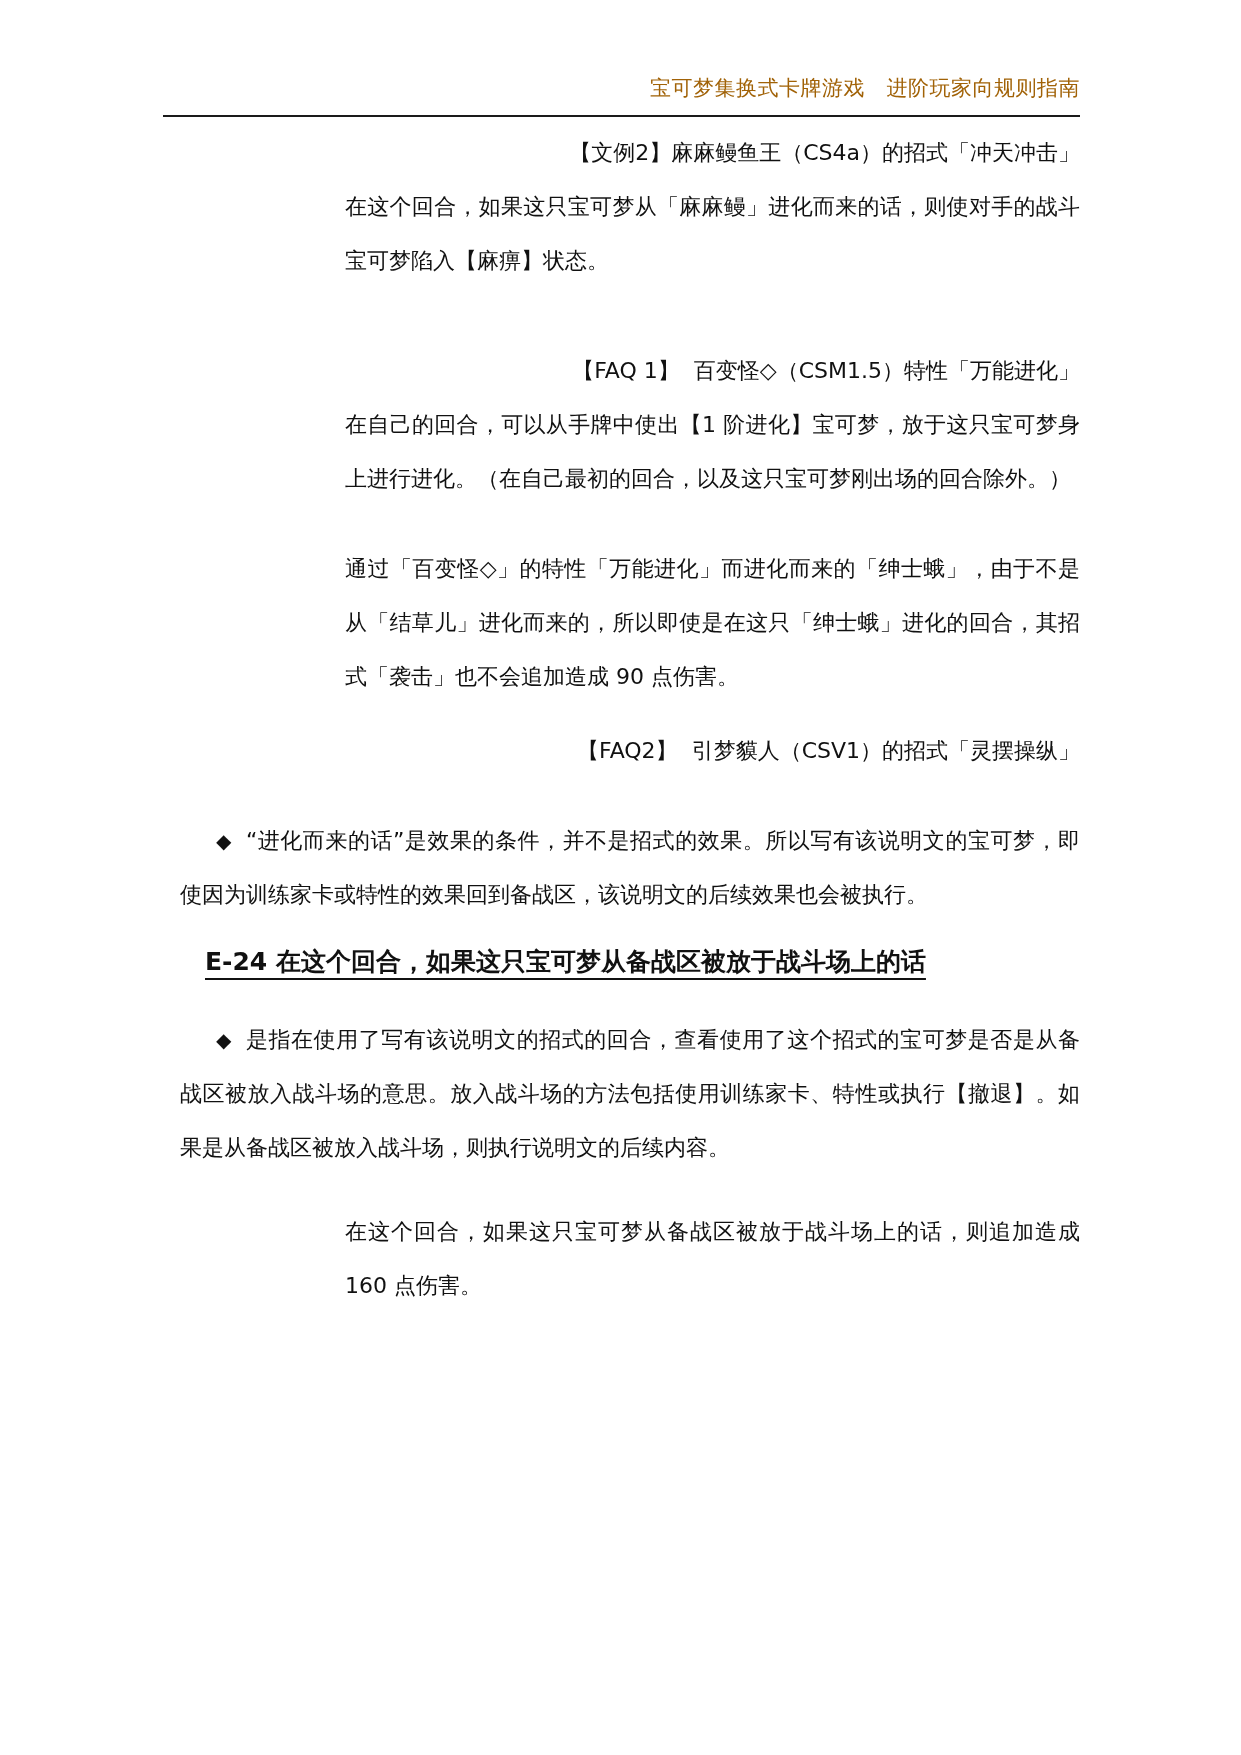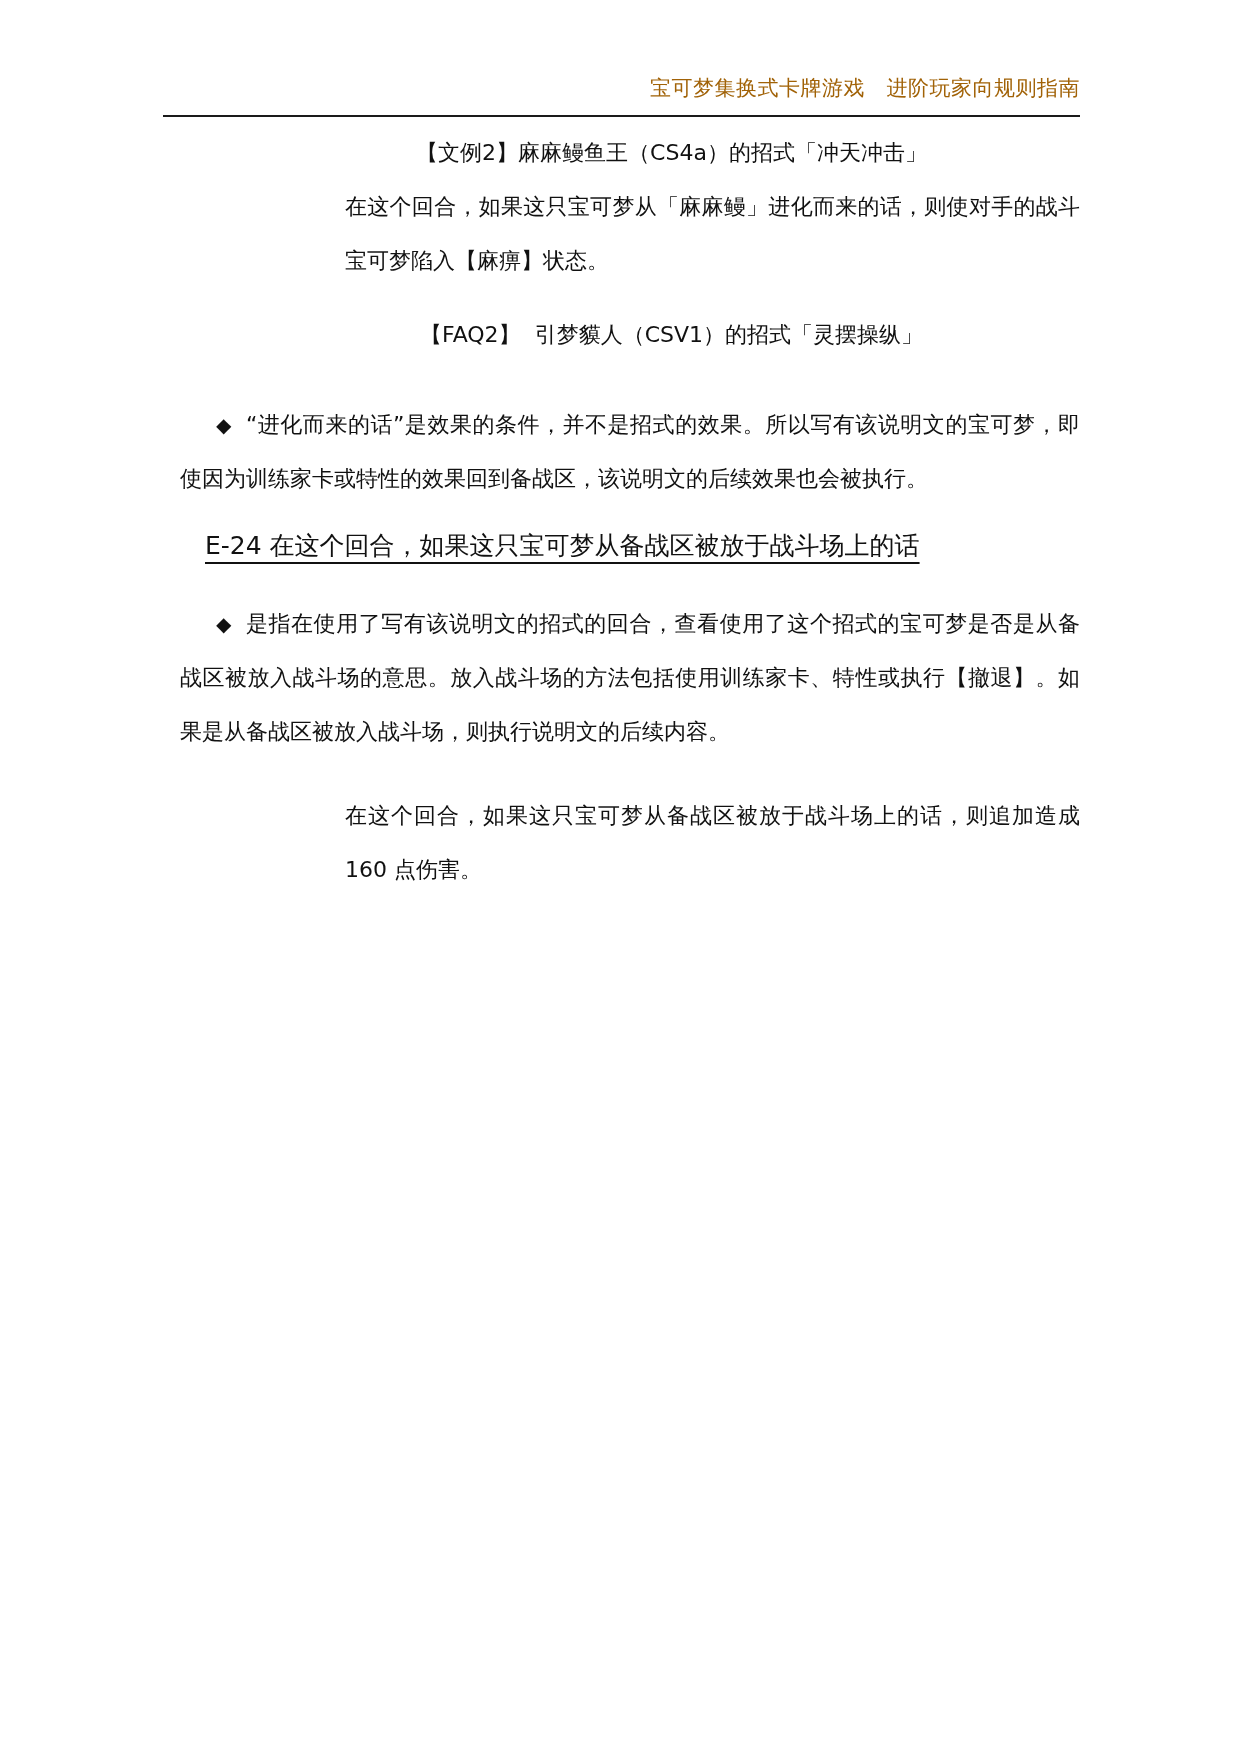--- a/index.html
+++ b/index.html
@@ -36,39 +36,39 @@
     width: 917px;
     font-size: 22px;
     line-height: 54px;
     text-align: justify;
     color: #111111;
   }
   main p { margin: 0; }
 
   
   .block { padding-left: 100px; }
-  .block .title-line { text-align: center; white-space: nowrap; }
+  .block .title-line { text-align: right; white-space: nowrap; }
   .block .body { padding-left: 82px; }
   .label-gap { margin-right: 14px; }
   .para-gap { margin-top: 36px; }
 
   .mt-lg { margin-top: 56px; }
   .mt-md { margin-top: 36px; }
   .mt-sm { margin-top: 20px; }
   .mt-xs { margin-top: 10px; }
   .mt-d  { margin-top: 30px; }
 
   
   .note { padding-left: 17px; text-indent: 36px; }
   .note .bullet { margin-right: 14px; font-size: 20px; }
 
   
   .section-heading {
     margin-left: 42px;
-    font-weight: normal;
+    font-weight: bold;
     font-size: 25px;
     line-height: 60px;
     text-align: left;
   }
   .section-heading .heading-text {
     text-decoration: underline;
     text-decoration-thickness: 2px;
     text-underline-offset: 8px;
   }
 </style>
@@ -78,20 +78,25 @@
 <div class="header-title">宝可梦集换式卡牌游戏　进阶玩家向规则指南</div>
 <div class="header-rule"></div>
 
 <main>
 
   <section class="block">
     <p class="title-line"><span>【文例2】</span><span>麻麻鳗鱼王（CS4a）的招式「冲天冲击」</span></p>
     <p class="body">在这个回合，如果这只宝可梦从「麻麻鳗」进化而来的话，则使对手的战斗宝可梦陷入【麻痹】状态。</p>
   </section>
 
+  <section class="block mt-lg">
+    <p class="title-line"><span class="label-gap">【FAQ 1】</span><span>百变怪◇（CSM1.5）特性「万能进化」</span></p>
+    <p class="body">在自己的回合，可以从手牌中使出【1 阶进化】宝可梦，放于这只宝可梦身上进行进化。（在自己最初的回合，以及这只宝可梦刚出场的回合除外。）</p>
+    <p class="body para-gap">通过「百变怪◇」的特性「万能进化」而进化而来的「绅士蛾」，由于不是从「结草儿」进化而来的，所以即使是在这只「绅士蛾」进化的回合，其招式「袭击」也不会追加造成 90 点伤害。</p>
+  </section>
 
   <section class="block mt-sm">
     <p class="title-line"><span class="label-gap">【FAQ2】</span><span>引梦貘人（CSV1）的招式「灵摆操纵」</span></p>
   </section>
 
   <p class="note mt-md"><span class="bullet">◆</span><span>“进化而来的话”是效果的条件，并不是招式的效果。所以写有该说明文的宝可梦，即使因为训练家卡或特性的效果回到备战区，该说明文的后续效果也会被执行。</span></p>
 
   <h2 class="section-heading mt-xs"><span class="heading-text">E-24 在这个回合，如果这只宝可梦从备战区被放于战斗场上的话</span></h2>
 
   <p class="note"><span class="bullet">◆</span><span>是指在使用了写有该说明文的招式的回合，查看使用了这个招式的宝可梦是否是从备战区被放入战斗场的意思。放入战斗场的方法包括使用训练家卡、特性或执行【撤退】。如果是从备战区被放入战斗场，则执行说明文的后续内容。</span></p>

